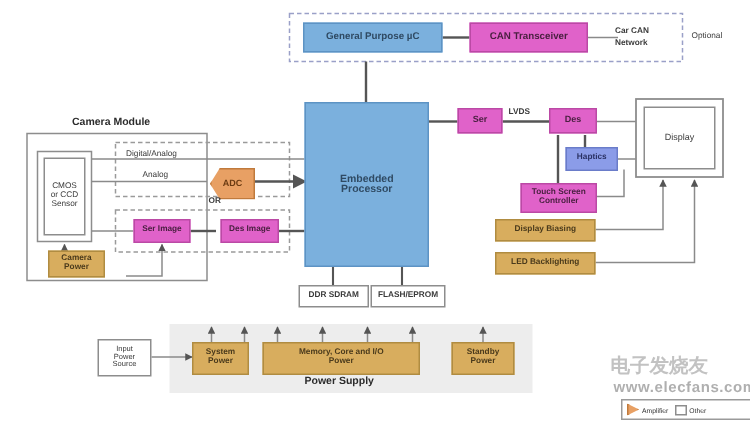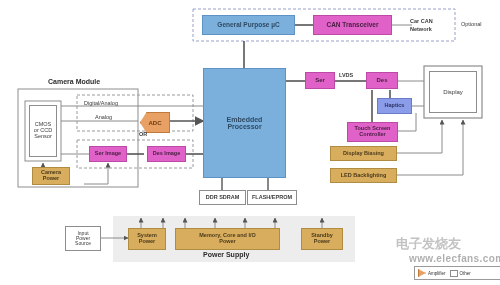--- a/index.html
+++ b/index.html
@@ -268,17 +268,17 @@
       <span class="legend-sw" style="width:6px;height:6px;background:#e8a064;border:1px solid #c07a3c;
                    clip-path:polygon(0% 0%, 100% 50%, 0% 100%);"></span>
       <span>Amplifier</span>
     </span>
     <span class="legend-item">
       <span class="legend-sw" style="width:6px;height:5px;background:#ffffff;border:1px solid #8d8d8d;"></span>
       <span>Other</span>
     </span>
   </div>
 
-  <div class="wm-cn" style="left:396px;top:235px;font-size:13px;">电子发烧友</div>
+  <div class="wm-cn" style="left:407px;top:235px;font-size:13px;">电子发烧友</div>
 
   <div class="watermark" style="left:409px;top:253px;font-size:10px;">www.elecfans.com</div>
 
 </div>
 
 </body></html>

